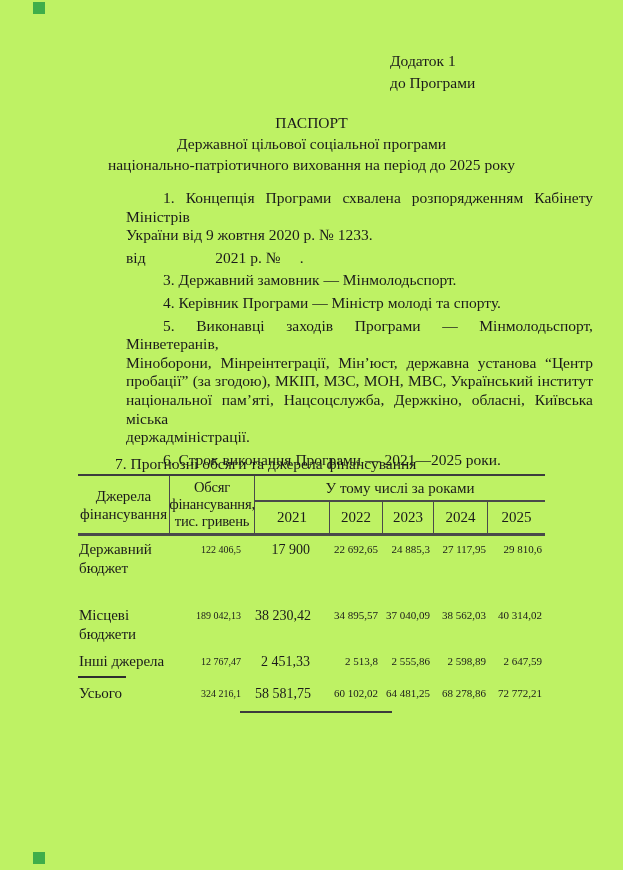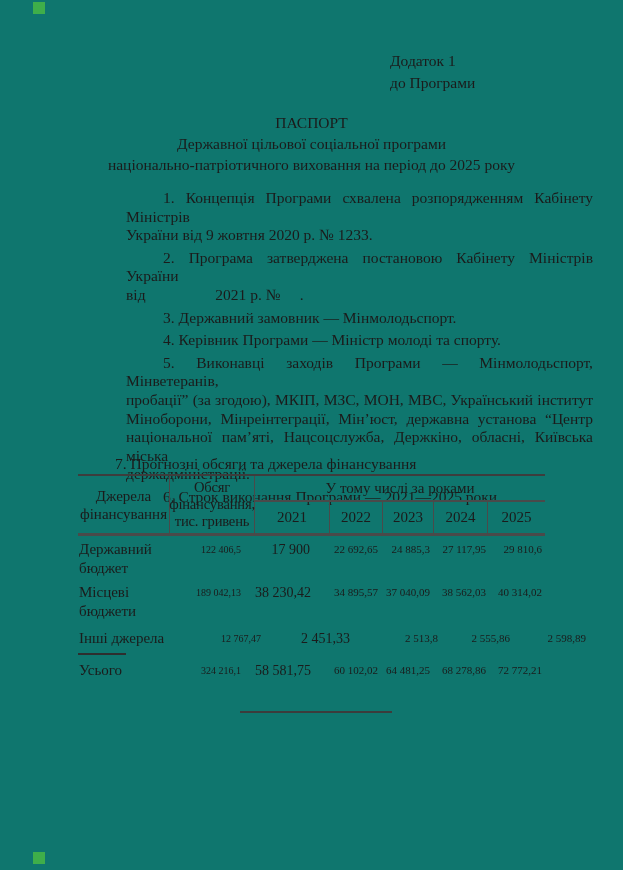--- a/index.html
+++ b/index.html
@@ -1,18 +1,18 @@
 <!DOCTYPE html>
 <html><head>
 <meta charset="utf-8">
 <style>
   html,body { margin:0; padding:0; background:#ffffff; }
   .page {
     position:relative; width:623px; height:870px; overflow:hidden;
-    background:#0f766e; color:#1b1b1b;
+    background:#bef264; color:#1b1b1b;
     font-family:"Liberation Serif","DejaVu Serif",serif;
     font-size:15.5px;
   }
   .mark { position:absolute; width:12px; height:12px; }
   .mark.top { left:33px; top:2px; }
   .mark.bottom { left:33px; top:852px; }
 
   .annex { position:absolute; left:390px; top:50px; line-height:21.5px; }
   .doc-title { position:absolute; left:78px; top:112px; width:467px; text-align:center; line-height:21px; }
 
@@ -49,22 +49,22 @@
   .trow .cell { line-height:19px; }
   .row-label { padding-left:1px; }
   .num { text-align:right; white-space:nowrap; font-size:11px; overflow:visible; }
   .num.amt { padding-right:14px; font-size:10px; }
   .num.y0 { padding-right:20px; font-size:14px; }
   .num.y1 { padding-right:5px; }
   .num.y2 { padding-right:4px; }
   .num.y3 { padding-right:2px; }
   .num.y4 { padding-right:3px; }
   .trow0 { margin-top:4px; }
-  .trow1 { margin-top:5px; }
-  .trow2 { margin-top:8px;gap:20px; }
+  .trow1 { margin-top:28px; }
+  .trow2 { margin-top:8px; }
   .total-sep { width:48px; height:2px; background:#2e2e2e; margin:5px 0 6px 0; }
 
   .footer-rule { position:absolute; left:240px; top:711px; width:152px; height:2px; background:#3c3c3c; }
 </style>
 </head>
 <body>
 
 <div class="page">
 
   <div class="mark top" style="background: rgb(63, 174, 74);"></div>
@@ -80,33 +80,32 @@
     <div>Державної цільової соціальної програми</div>
     <div>національно-патріотичного виховання на період до 2025 року</div>
   </div>
 
   <div class="paras" id="paragraphs">
       <div class="para">
         <div class="pline indent just">1. Концепція Програми схвалена розпорядженням Кабінету Міністрів</div>
         <div class="pline">України від 9 жовтня 2020 р. № 1233.</div>
       </div>
       <div class="para">
-        <div class="pline indent just">2. Програма затверджена постановою Кабінету Міністрів України</div>
         <div class="pline">від&nbsp;&nbsp;&nbsp;&nbsp;&nbsp;&nbsp;&nbsp;&nbsp;&nbsp;&nbsp;&nbsp;&nbsp;&nbsp;&nbsp;&nbsp;&nbsp;&nbsp;&nbsp;2021 р. №&nbsp;&nbsp;&nbsp;&nbsp;&nbsp;.</div>
       </div>
       <div class="para">
         <div class="pline indent">3. Державний замовник — Мінмолодьспорт.</div>
       </div>
       <div class="para">
         <div class="pline indent">4. Керівник Програми — Міністр молоді та спорту.</div>
       </div>
       <div class="para">
         <div class="pline indent just">5. Виконавці заходів Програми — Мінмолодьспорт, Мінветеранів,</div>
+        <div class="pline just">Міноборони, Мінреінтеграції, Мін’юст, державна установа “Центр</div>
         <div class="pline just">пробації” (за згодою), МКІП, МЗС, МОН, МВС, Український інститут</div>
-        <div class="pline just">Міноборони, Мінреінтеграції, Мін’юст, державна установа “Центр</div>
         <div class="pline just">національної пам’яті, Нацсоцслужба, Держкіно, обласні, Київська міська</div>
         <div class="pline">держадміністрації.</div>
       </div>
       <div class="para">
         <div class="pline indent">6. Строк виконання Програми — 2021—2025 роки.</div>
       </div>
     </div>
 
   <div class="table-block">
     <div class="t-caption">7. Прогнозні обсяги та джерела фінансування</div>

